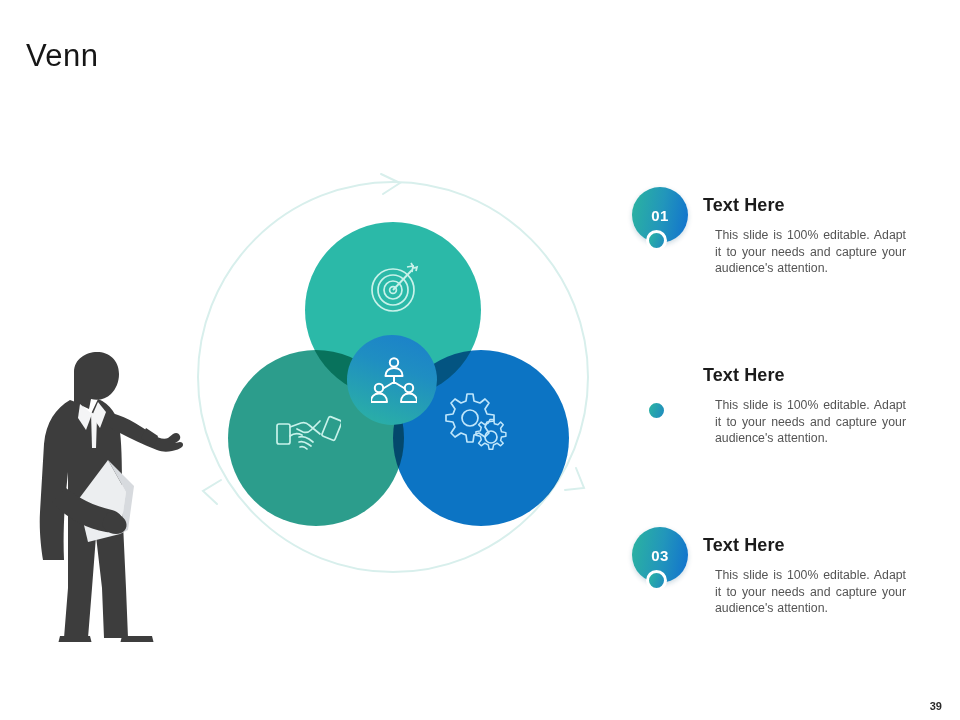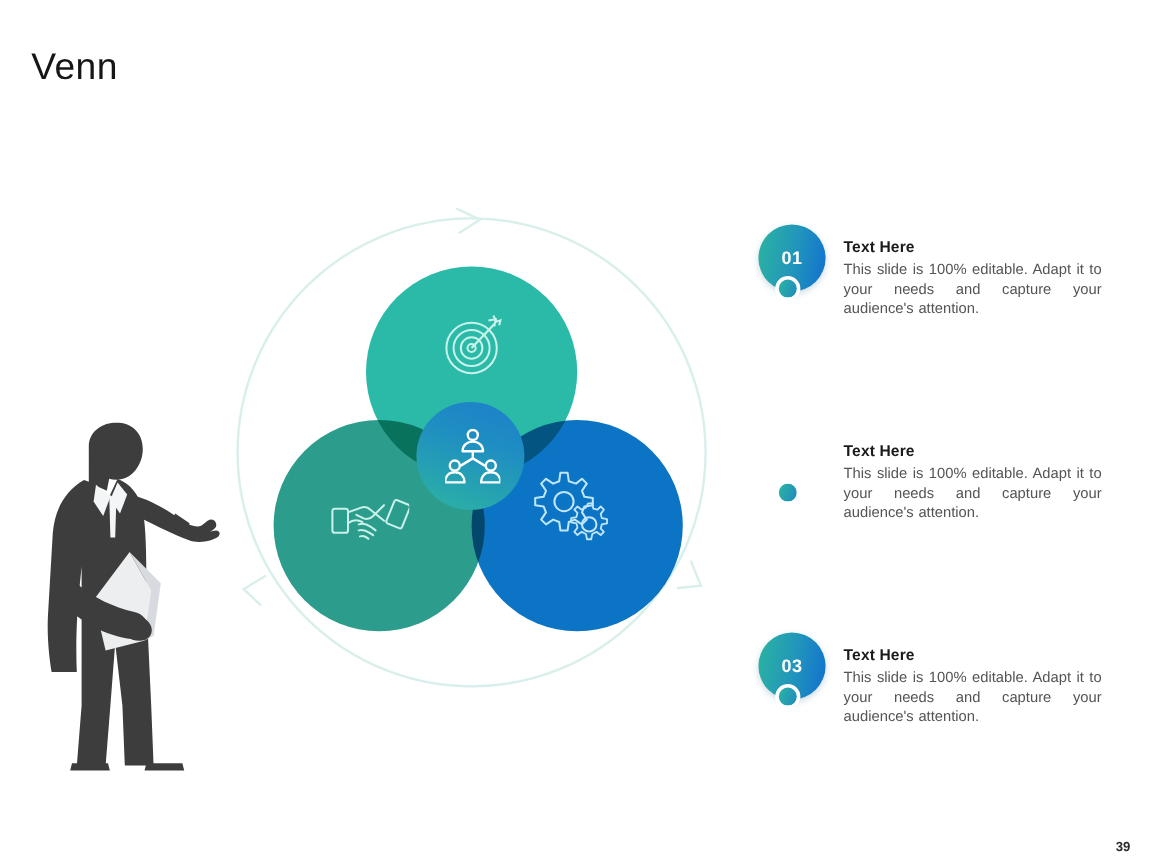--- a/index.html
+++ b/index.html
@@ -159,32 +159,32 @@
     border: 3px solid #ffffff;
     box-sizing: border-box;
   }
   .item-text {
     position: absolute;
     left: 73px;
     top: 10px;
     width: 215px;
   }
   .item-heading {
-    font-size: 13px;
+    font-size: 18px;
     font-weight: bold;
     color: #1b1b1b;
     line-height: 19px;
     margin: 0 0 1px 0;
     letter-spacing: 0.1px;
   }
   .item-body {
     font-size: 12.3px;
     color: #545454;
     line-height: 16.5px;
-    margin: 0;
+    margin: 12px;
     text-align: justify;
     word-spacing: 0.5px;
   }
 
   
   #page-number {
     position: absolute;
     right: 18px;
     bottom: 8px;
     font-size: 11px;

